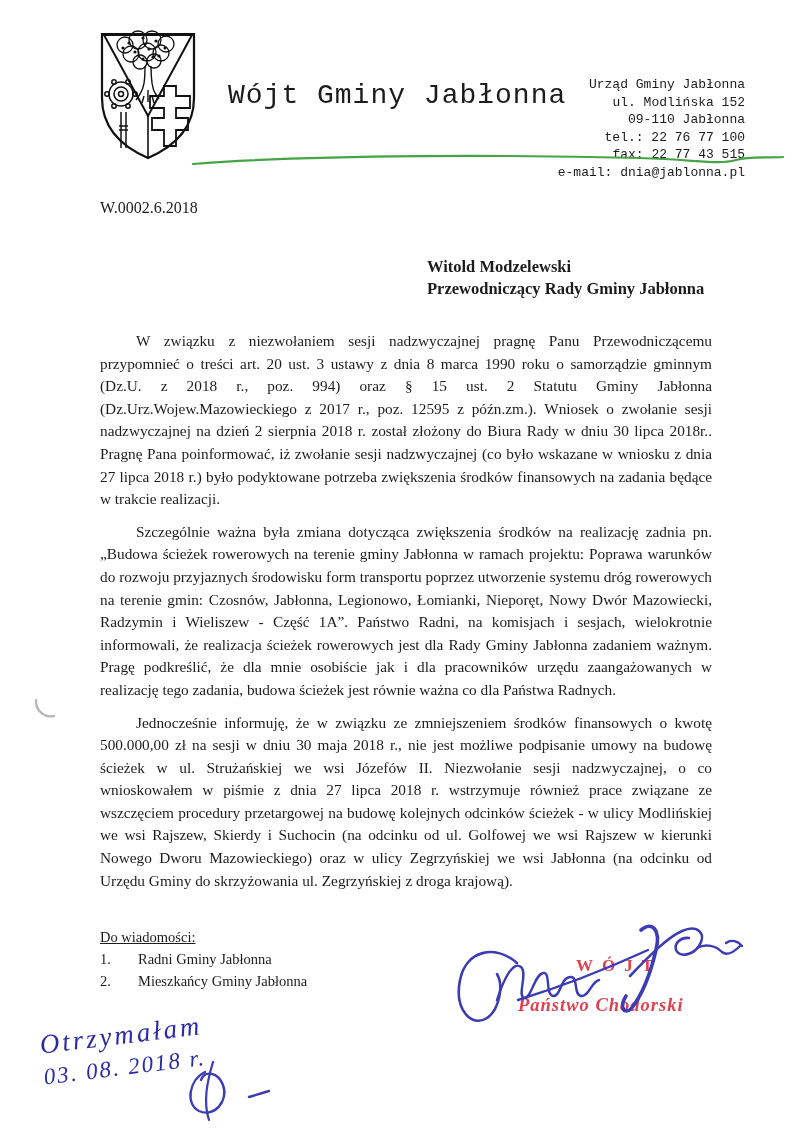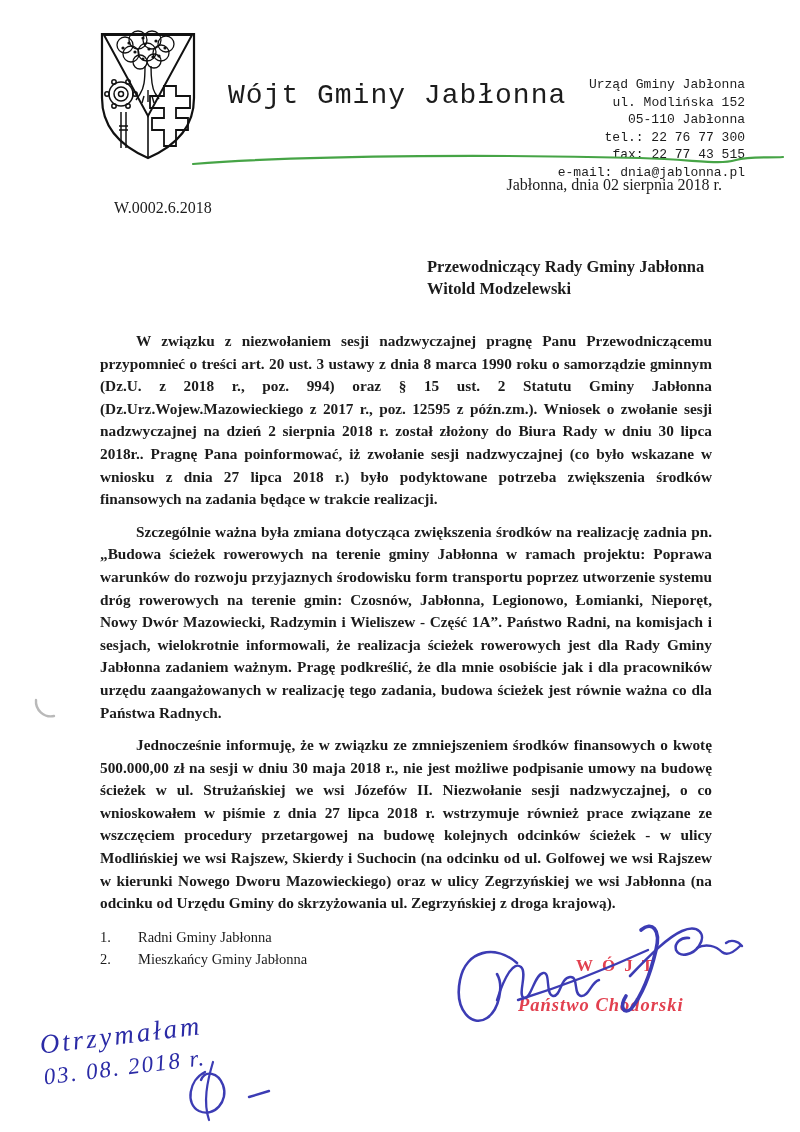--- a/index.html
+++ b/index.html
@@ -26,29 +26,29 @@
     font-family:"Liberation Mono", monospace;
     font-size:28px;letter-spacing:1px;white-space:nowrap;
   }
   .hdr-contact{
     position:absolute;right:55px;top:40px;
     font-family:"Liberation Mono", monospace;
     font-size:13px;line-height:17.5px;text-align:right;white-space:nowrap;margin-top:36px;
   }
   
   .date-line{position:absolute;right:78px;top:176px;font-size:16px;white-space:nowrap;}
-  .ref-number{position:absolute;left:100px;top:199px;font-size:16px;margin-left:14px;}
+  .ref-number{position:absolute;left:100px;top:199px;font-size:16px;}
   
   .addressee{position:absolute;left:427px;top:256px;font-weight:bold;font-size:16.5px;line-height:22px;}
   
   .body-text{
     position:absolute;left:100px;top:330px;width:616px;
     font-size:15.3px;line-height:22.6px;text-align:justify;
   }
-  .body-text p{margin:0 4px 10px 0;text-indent:36px;font-weight:bold;}
+  .body-text p{margin:0 4px 10px 0;text-indent:36px;}
   
   .cc{position:absolute;left:100px;top:926px;font-size:14.5px;line-height:22px;}
   .cc-heading{text-decoration:underline;}
   .cc-row{display:flex;}
   .cc-num{width:38px;}
   
   .stamp-title{
     position:absolute;left:576px;top:956px;
     font-size:17px;font-weight:bold;letter-spacing:9px;
     color:var(--stamp-red);white-space:nowrap;
@@ -138,41 +138,41 @@
     </g>
 
     <path class="coa-line" stroke-width="1.8" d="M72,60 L84,60 L84,70 L98,70 L98,82 L84,82 L84,92 L96,92 L96,104 L84,104 L84,120 L72,120 L72,104 L60,104 L60,92 L72,92 L72,82 L58,82 L58,70 L72,70 Z"></path>
   </svg>
 
   <div class="hdr-title">Wójt Gminy Jabłonna</div>
 
   <div class="hdr-contact">
     <div>Urząd Gminy Jabłonna</div>
     <div>ul. Modlińska 152</div>
-    <div>05-110 Jabłonna</div>
-    <div>tel.: 22 76 77 300</div>
+    <div>09-110 Jabłonna</div>
+    <div>tel.: 22 76 77 100</div>
     <div>fax: 22 77 43 515</div>
     <div>e-mail: dnia@jablonna.pl</div>
   </div>
 
-  <div class="date-line">Jabłonna, dnia 02 sierpnia 2018 r.</div>
   <div class="ref-number">W.0002.6.2018</div>
 
   <div class="addressee">
+    <div>Witold Modzelewski</div>
     <div>Przewodniczący Rady Gminy Jabłonna</div>
-    <div>Witold Modzelewski</div>
   </div>
 
   <div class="body-text">
     <p>W związku z niezwołaniem sesji nadzwyczajnej pragnę Panu Przewodniczącemu przypomnieć o treści art. 20 ust. 3 ustawy z dnia 8 marca 1990 roku o samorządzie gminnym (Dz.U. z 2018 r., poz. 994) oraz § 15 ust. 2 Statutu Gminy Jabłonna (Dz.Urz.Wojew.Mazowieckiego z 2017 r., poz. 12595 z późn.zm.). Wniosek o zwołanie sesji nadzwyczajnej na dzień 2 sierpnia 2018 r. został złożony do Biura Rady w dniu 30 lipca 2018r.. Pragnę Pana poinformować, iż zwołanie sesji nadzwyczajnej (co było wskazane w wniosku z dnia 27 lipca 2018 r.) było podyktowane potrzeba zwiększenia środków finansowych na zadania będące w trakcie realizacji.</p>
     <p>Szczególnie ważna była zmiana dotycząca zwiększenia środków na realizację zadnia pn. „Budowa ścieżek rowerowych na terenie gminy Jabłonna w ramach projektu: Poprawa warunków do rozwoju przyjaznych środowisku form transportu poprzez utworzenie systemu dróg rowerowych na terenie gmin: Czosnów, Jabłonna, Legionowo, Łomianki, Nieporęt, Nowy Dwór Mazowiecki, Radzymin i Wieliszew - Część 1A”. Państwo Radni, na komisjach i sesjach, wielokrotnie informowali, że realizacja ścieżek rowerowych jest dla Rady Gminy Jabłonna zadaniem ważnym. Pragę podkreślić, że dla mnie osobiście jak i dla pracowników urzędu zaangażowanych w realizację tego zadania, budowa ścieżek jest równie ważna co dla Państwa Radnych.</p>
     <p>Jednocześnie informuję, że w związku ze zmniejszeniem środków finansowych o kwotę 500.000,00 zł na sesji w dniu 30 maja 2018 r., nie jest możliwe podpisanie umowy na budowę ścieżek w ul. Strużańskiej we wsi Józefów II. Niezwołanie sesji nadzwyczajnej, o co wnioskowałem w piśmie z dnia 27 lipca 2018 r. wstrzymuje również prace związane ze wszczęciem procedury przetargowej na budowę kolejnych odcinków ścieżek - w ulicy Modlińskiej we wsi Rajszew, Skierdy i Suchocin (na odcinku od ul. Golfowej we wsi Rajszew w kierunki Nowego Dworu Mazowieckiego) oraz w ulicy Zegrzyńskiej we wsi Jabłonna (na odcinku od Urzędu Gminy do skrzyżowania ul. Zegrzyńskiej z droga krajową).</p>
   </div>
 
   <div class="cc">
+    <div class="cc-heading">Do wiadomości:</div>
     <div class="cc-row">
       <span class="cc-num">1.</span>
       <span>Radni Gminy Jabłonna</span>
     </div>
     <div class="cc-row">
       <span class="cc-num">2.</span>
       <span>Mieszkańcy Gminy Jabłonna</span>
     </div>
   </div>
 

